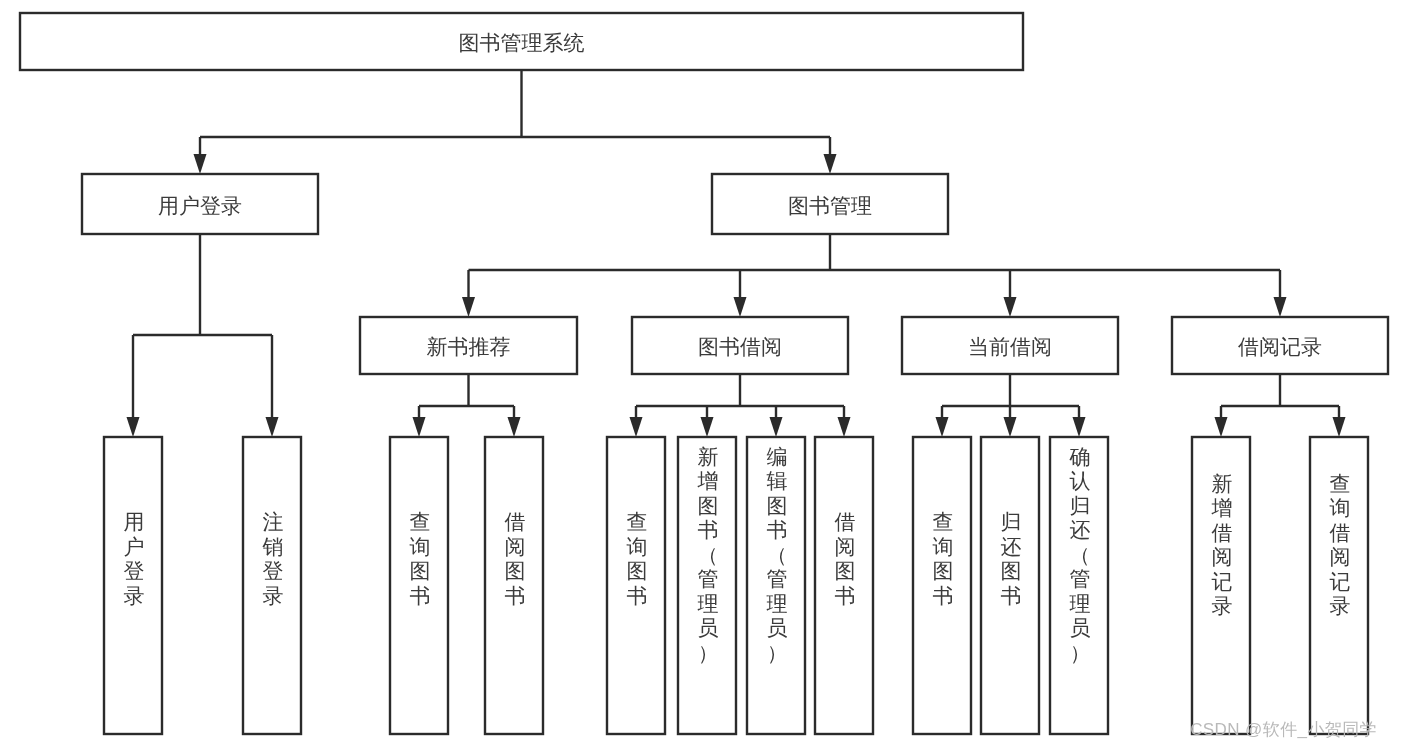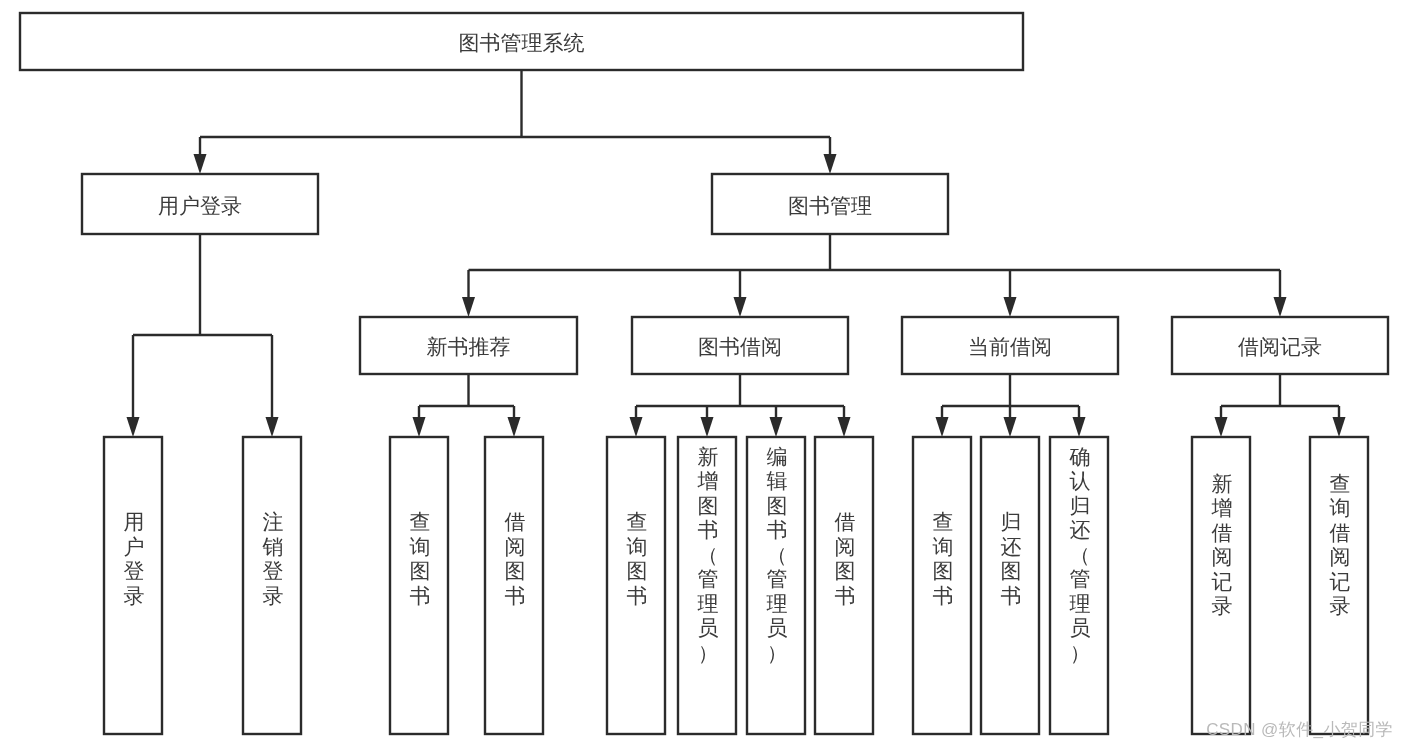--- a/index.html
+++ b/index.html
@@ -50,21 +50,21 @@
     dominant-baseline: central;
   }
   .node-label-vertical {
     fill: #3b3b3b;
     font-family: "Liberation Sans", "DejaVu Sans", sans-serif;
     font-size: 21px;
     text-anchor: middle;
   }
   .watermark {
     position: absolute;
-    right: 12px;
+    right: 28px;
     bottom: 6px;
     font-family: "Liberation Sans", "DejaVu Sans", sans-serif;
     font-size: 17px;
     color: #b9b9b9;
     letter-spacing: 0.4px;
     white-space: nowrap;
     pointer-events: none;
   }
 </style>
 </head>

